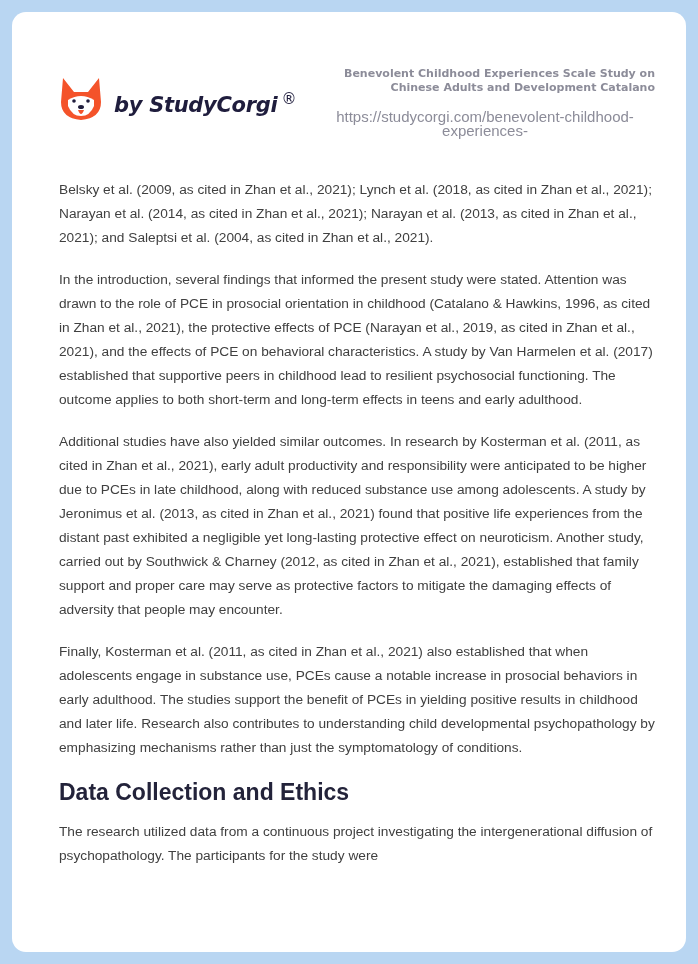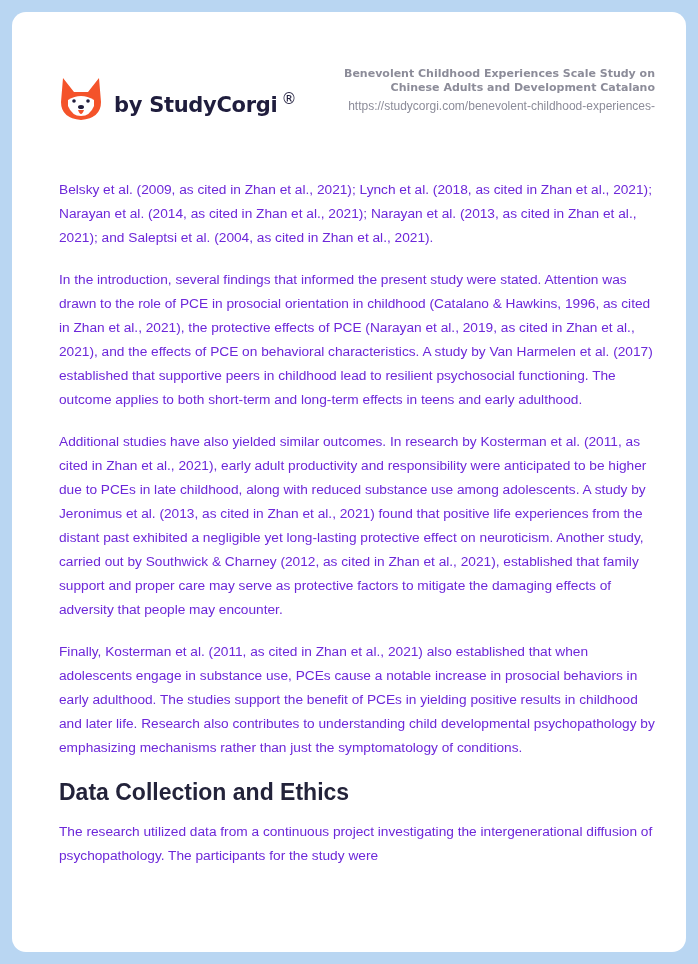--- a/index.html
+++ b/index.html
@@ -12,32 +12,32 @@
     position: absolute; left: 12px; top: 12px;
     width: 674px; height: 940px;
     background: #ffffff; border-radius: 14px;
     overflow: hidden;
   }
   .header { position: absolute; left: 0; top: 0; width: 674px; height: 140px; }
   .logo { position: absolute; left: 48px; top: 64px; display: flex; align-items: center; }
   .logo svg { width: 42px; height: 46px; }
   .brand {
     margin-left: 12px; font-family: "DejaVu Sans", sans-serif; font-weight: bold;
-    font-size: 21px; color: #1f1d3d; letter-spacing: -0.3px; position: relative; top: 4px;
+    font-size: 21px; color: #1f1d3d; letter-spacing: -0.3px; position: relative; top: 4px; font-style: italic;
   }
   .reg { font-size: 15px; vertical-align: super; margin-left: 4px; font-weight: normal; }
   .meta { position: absolute; right: 31px; top: 55px; text-align: right; width: 340px; }
   .meta-title {
     font-family: "DejaVu Sans", sans-serif; font-weight: bold; font-size: 11px;
     color: #8c8c99; line-height: 14px;
   }
-  .meta-url { font-size: 12px; color: #8c8c99; line-height: 14px; margin-top: 4px; }
+  .meta-url { font-size: 15px; color: #8c8c99; line-height: 14px; margin-top: 15px; text-align: center; }
   .content { position: absolute; left: 47px; top: 166px; width: 600px; }
   p {
-    margin: 0 0 18px 0; font-size: 13.7px; line-height: 24px; color: #6d28d9;
+    margin: 0 0 18px 0; font-size: 13.7px; line-height: 24px; color: #404040;
   }
   h2 {
     margin: 8px 0 14px 0; font-size: 23px; font-weight: bold; color: #23233a;
     line-height: 28px;
   }
 </style>
 </head>
 <body>
 
 <div class="card">

